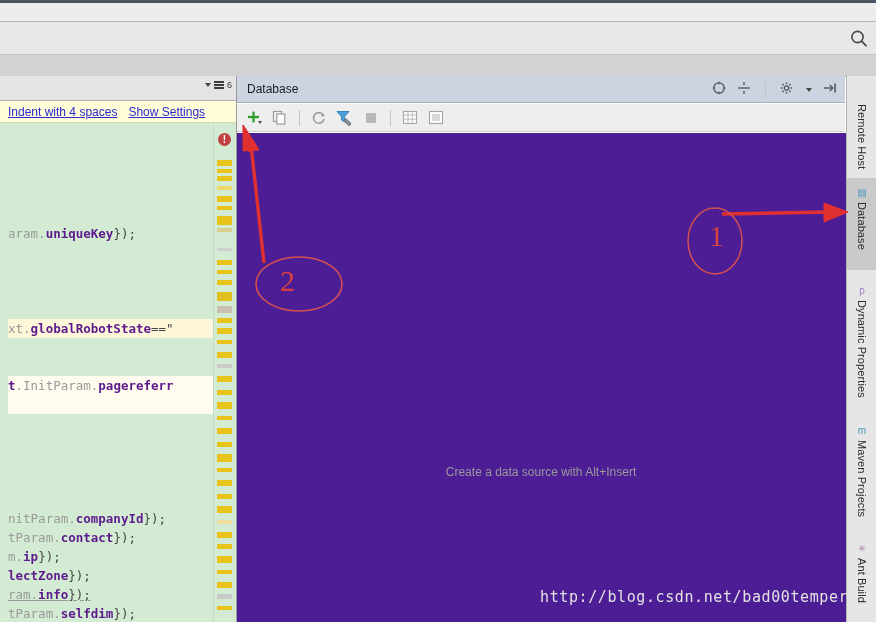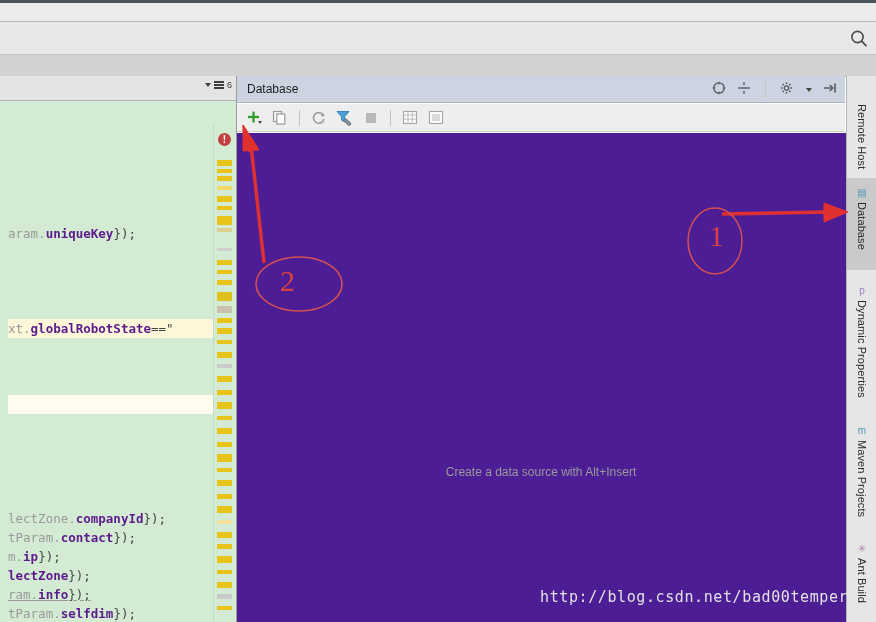--- a/index.html
+++ b/index.html
@@ -94,26 +94,31 @@
       <span class="caret-dn"></span>
       <span id="lines-icon">
           <i></i>
           <i></i>
           <i></i>
         </span>
       <span>6</span>
     </div>
   </div>
 
+  <div id="notify-bar">
+    <a>Indent with 4 spaces</a>
+    <a>Show Settings</a>
+  </div>
 
   <div id="code-area">
       <div class="cl" style="top: 100px;"><span class="pl">aram.</span><span class="kw">uniqueKey</span><span class="pn">});</span></div>
       <div class="cl hl" style="top: 195px;"><span class="pl">xt.</span><span class="kw">globalRobotState</span><span class="pn">=="</span></div>
+      <div class="cl hl2" style="top: 252px;"><span class="kw">t</span><span class="pl">.InitParam.</span><span class="kw">pagereferr</span></div>
       <div class="cl blank" style="top: 271px;"> </div>
-      <div class="cl" style="top: 385px;"><span class="pl">lectZone.</span><span class="kw">companyId</span><span class="pn">});</span></div>
+      <div class="cl" style="top: 385px;"><span class="pl">nitParam.</span><span class="kw">companyId</span><span class="pn">});</span></div>
       <div class="cl" style="top: 404px;"><span class="pl">tParam.</span><span class="kw">contact</span><span class="pn">});</span></div>
       <div class="cl" style="top: 423px;"><span class="pl">m.</span><span class="kw">ip</span><span class="pn">});</span></div>
       <div class="cl" style="top: 442px;"><span class="kw">lectZone</span><span class="pn">});</span></div>
       <div class="cl" style="top: 461px; text-decoration: underline;"><span class="pl">ram.</span><span class="kw">info</span><span class="pn">});</span></div>
       <div class="cl" style="top: 480px;"><span class="pl">tParam.</span><span class="kw">selfdim</span><span class="pn">});</span></div>
     </div>
 
   <div id="stripe">
     <div id="err-icon">!</div>
   <div class="mark" style="top: 36px; height: 6px; background: rgb(232, 195, 26);"></div>

